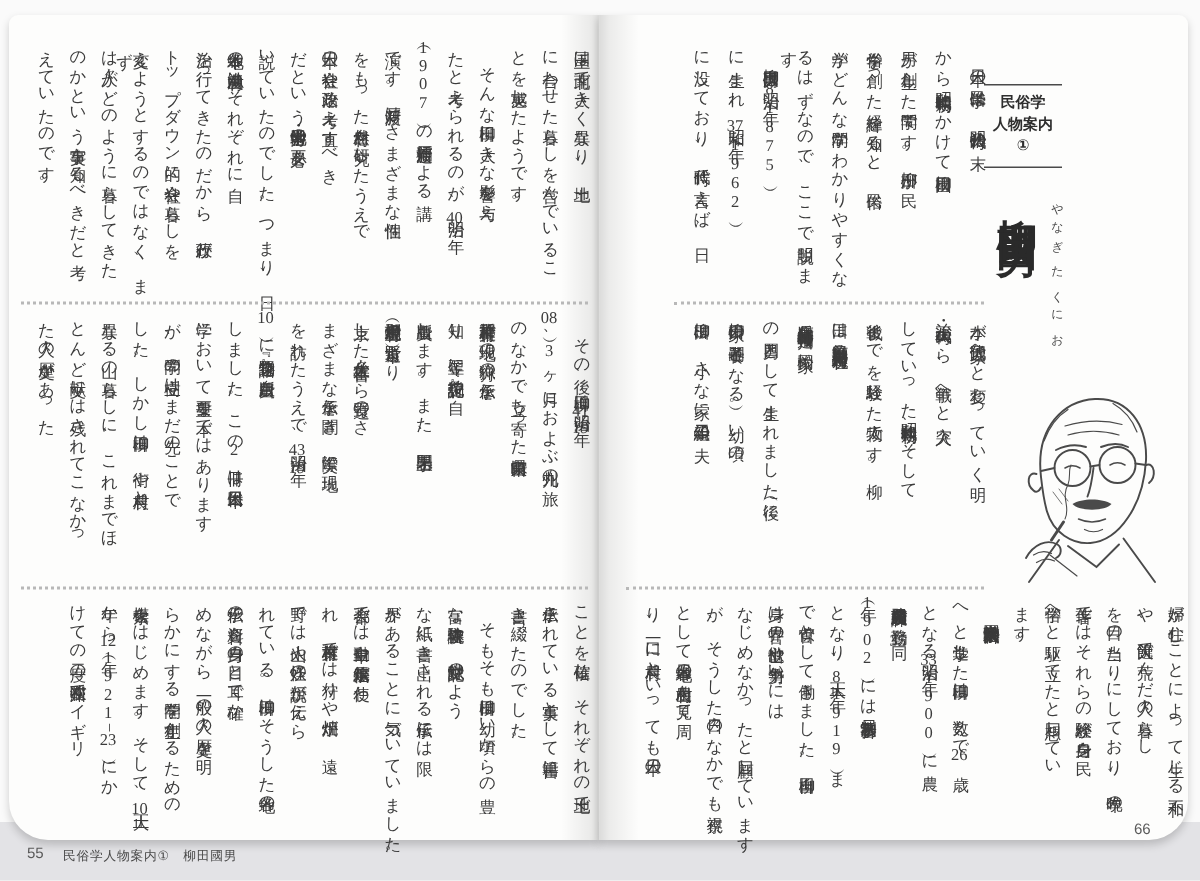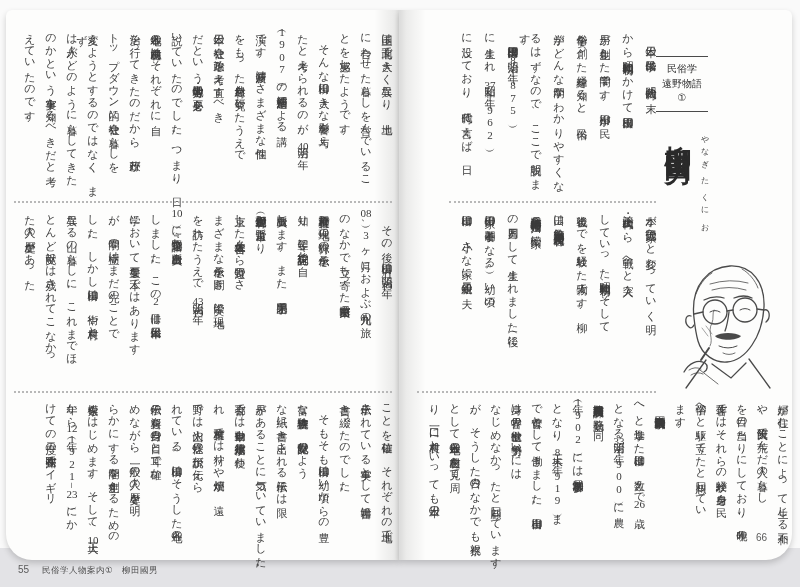--- a/index.html
+++ b/index.html
@@ -22,21 +22,21 @@
     font-size:11px;line-height:1;color:#3b3b3b;}
   .vband .vcol{width:23px;height:100%;letter-spacing:.6px;}
   .vband.tight .vcol{width:20.5px;letter-spacing:.2px;}
   .vband.lp .vcol{width:21px;letter-spacing:.2px;}
   .tcy{text-combine-upright:all;}
   .upr{text-orientation:upright;}
   
   .divider{position:absolute;height:0;border-top:2px dotted #b8b8b8;}
   
   .kanban{position:absolute;left:656px;top:56px;width:52px;text-align:center;
-    font-family:"Liberation Sans","DejaVu Sans",sans-serif;font-weight:normal;
+    font-family:"Liberation Sans","DejaVu Sans",sans-serif;font-weight:bold;
     font-size:10px;line-height:1.45;color:#2f2f2f;
     border-top:1.5px solid #4a4a4a;border-bottom:1.5px solid #4a4a4a;padding:5px 0;}
   
   .main-title{position:absolute;left:660px;top:124px;height:150px;
     writing-mode:vertical-rl;font-size:27px;font-weight:600;letter-spacing:5px;color:#2a2a2a;}
   .title-ruby{position:absolute;left:698px;top:130px;height:130px;
     writing-mode:vertical-rl;font-size:8px;letter-spacing:3px;color:#4a4a4a;}
   
   .portrait{position:absolute;left:656px;top:254px;width:136px;height:138px;}
   
@@ -49,21 +49,21 @@
 <body>
 
 <div class="desk"></div>
 
 <div class="page left"></div>
 <div class="page right"></div>
 <div class="gutter"></div>
 
 <div class="kanban">
   <div>民俗学</div>
-  <div>遠野物語</div>
+  <div>人物案内</div>
   <div>①</div>
 </div>
 
 <div class="main-title">柳田國男</div>
 <div class="title-ruby">やなぎ た くに お</div>
 
 <svg class="portrait" viewBox="0 0 136 138">
   <g stroke="#4a4a4a" fill="none" stroke-width="1.3" stroke-linecap="round">
 
     <path d="M38,64 C34,30 54,13 74,12 C96,11 109,29 108,53 C107,69 103,81 96,91 C90,100 82,107 71,108 C59,109 46,101 42,87 C40,80 39,73 38,64 Z"></path>
@@ -149,21 +149,21 @@
     <div class="vcol">年（<span class="upr">1</span><span class="upr">9</span><span class="upr">0</span><span class="upr">2</span>）には法制局参事官</div>
     <div class="vcol">となり、大正<span class="tcy">8</span>年（<span class="upr">1</span><span class="upr">9</span><span class="upr">1</span><span class="upr">9</span>）ま</div>
     <div class="vcol">で官僚として働きました。柳田自</div>
     <div class="vcol">身は官界の出世欲や勢力争いには</div>
     <div class="vcol">なじめなかったと回顧しています</div>
     <div class="vcol">が、そうした日々のなかでも視察</div>
     <div class="vcol">として日本各地の農山村を見て周</div>
     <div class="vcol">り、一口に農村といっても日本の</div>
   </div>
 
-<div class="pagenum" style="left:756px;top:532px;">66</div>
+<div class="pagenum" style="left:756px;top:548px;">66</div>
 
 <div class="vband lp" style="top:26px;right:408px;width:378px;height:177px;">
     <div class="vcol">国土は南北で大きく異なり、土地</div>
     <div class="vcol">に合わせた暮らしを営んでいるこ</div>
     <div class="vcol">とを実感したようです。</div>
     <div class="vcol">　そんな柳田に大きな影響を与え</div>
     <div class="vcol">たと考えられるのが、明治<span class="tcy">40</span>年</div>
     <div class="vcol">（<span class="upr">1</span><span class="upr">9</span><span class="upr">0</span><span class="upr">7</span>）の新渡戸稲造による講</div>
     <div class="vcol">演です。新渡戸はさまざまな個性</div>
     <div class="vcol">をもった自然村を研究したうえで</div>

